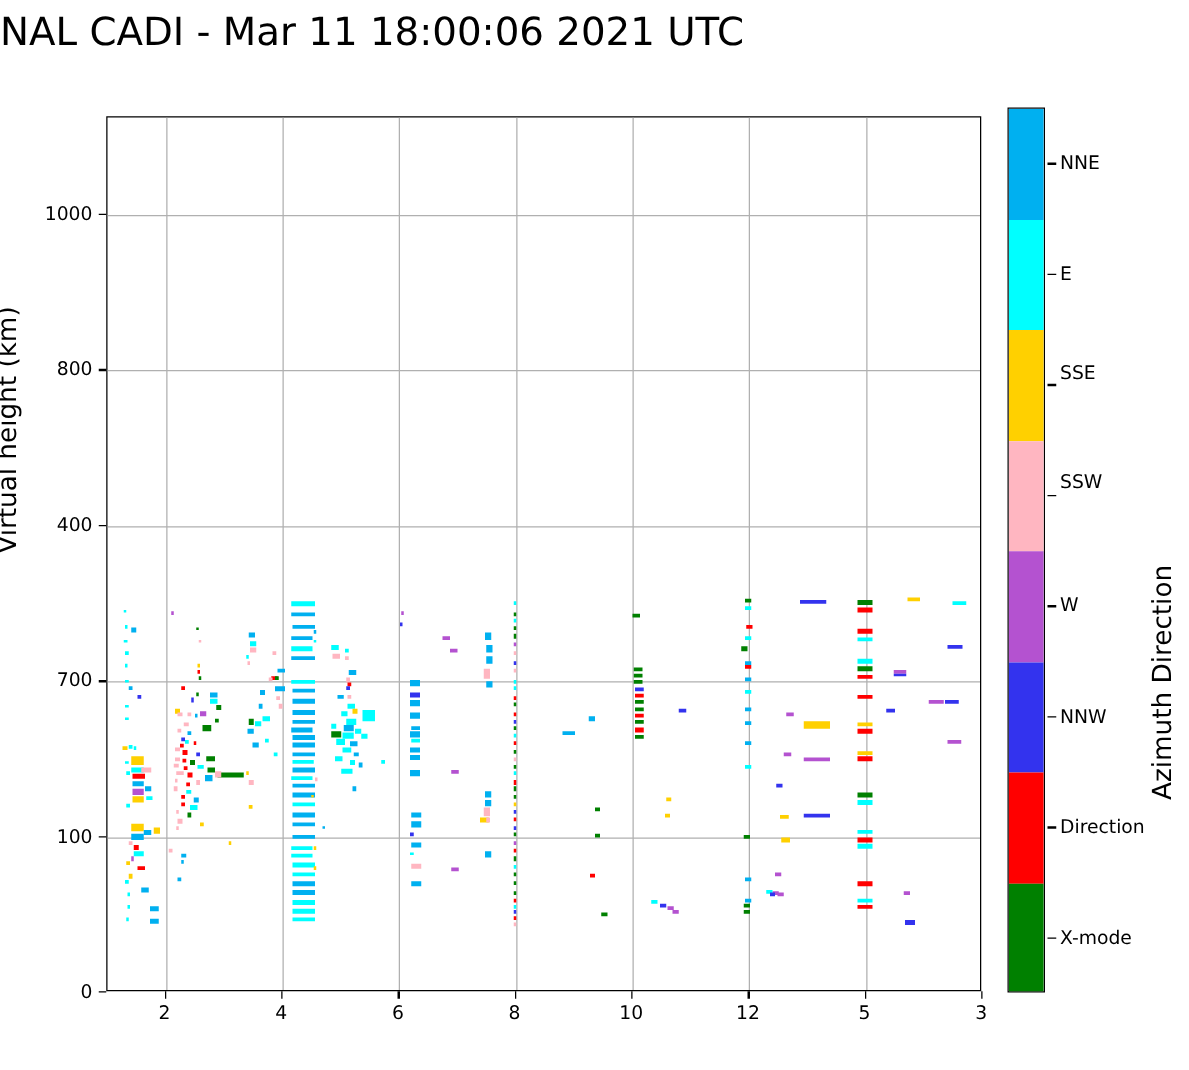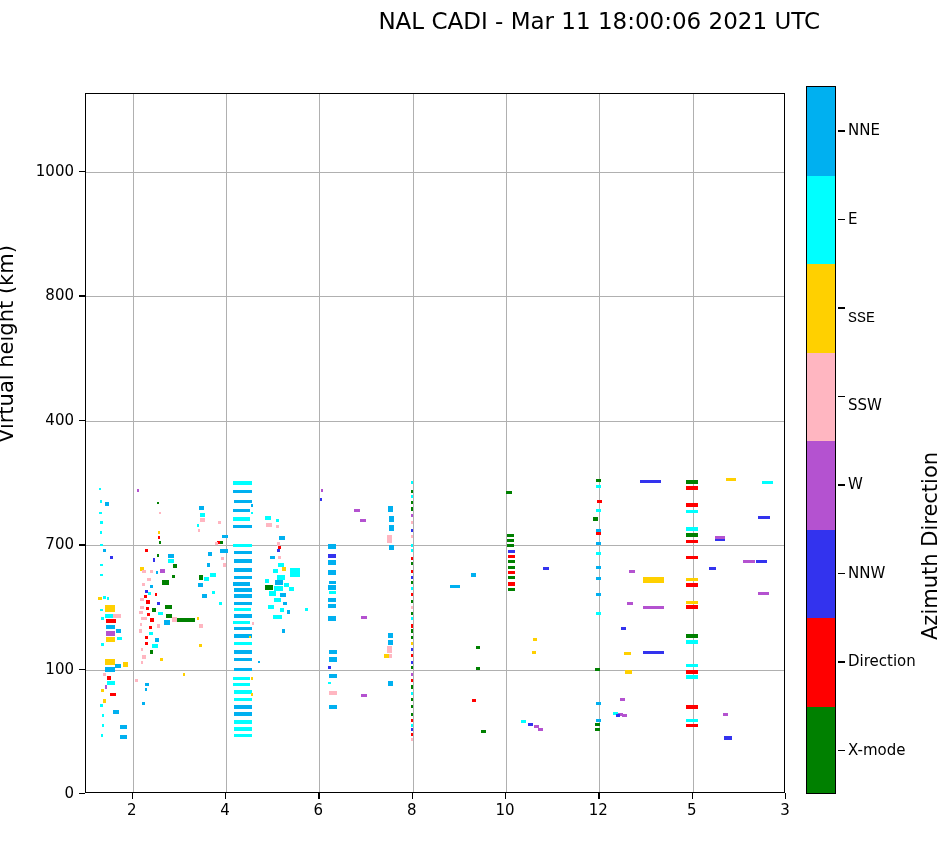--- a/index.html
+++ b/index.html
@@ -18,22 +18,22 @@
     position: absolute;
     left: 0; top: 0;
     width: 951px;
     height: 856px;
   }
   .title {
     position: absolute;
     left: 0;
     top: 8px;
     width: 820px;
-    text-align: right;
-    font-size: 23px;
+    text-align: left;
+    font-size: 31px;
     color: #000000;
     letter-spacing: 0px;
     white-space: nowrap;
   }
   
   #plot-frame {
     position: absolute;
     left: 85px;
     top: 93px;
     width: 700px;
@@ -581,23 +581,23 @@
       <div class="cb-seg" style="height: 88.5px; background: rgb(51, 51, 238);"></div>
       <div class="cb-seg" style="height: 88.5px; background: rgb(255, 0, 0);"></div>
       <div class="cb-seg" style="height: 88.5px; background: rgb(0, 128, 0);"></div>
     </div>
   <div id="colorbar-labels">
       <div class="cb-tick" style="top: 130.25px;"></div>
       <div class="cb-label" style="top: 130.25px;">NNE</div>
       <div class="cb-tick" style="top: 218.75px;"></div>
       <div class="cb-label" style="top: 218.75px;">E</div>
       <div class="cb-tick" style="top: 307.25px;"></div>
-      <div class="cb-label" style="top: 319px; font-family: Liberation Mono, monospace;">SSE</div>
+      <div class="cb-label" style="top: 298px;">SSE</div>
       <div class="cb-tick" style="top: 395.75px;"></div>
-      <div class="cb-label" style="top: 405px;">SSW</div>
+      <div class="cb-label" style="top: 385px;">SSW</div>
       <div class="cb-tick" style="top: 484.25px;"></div>
       <div class="cb-label" style="top: 484.25px;">W</div>
       <div class="cb-tick" style="top: 572.75px;"></div>
       <div class="cb-label" style="top: 572.75px;">NNW</div>
       <div class="cb-tick" style="top: 661.25px;"></div>
       <div class="cb-label" style="top: 661.25px;">Direction</div>
       <div class="cb-tick" style="top: 749.75px;"></div>
       <div class="cb-label" style="top: 749.75px;">X-mode</div>
     </div>
   <div id="cb-title">Azimuth Direction</div>

